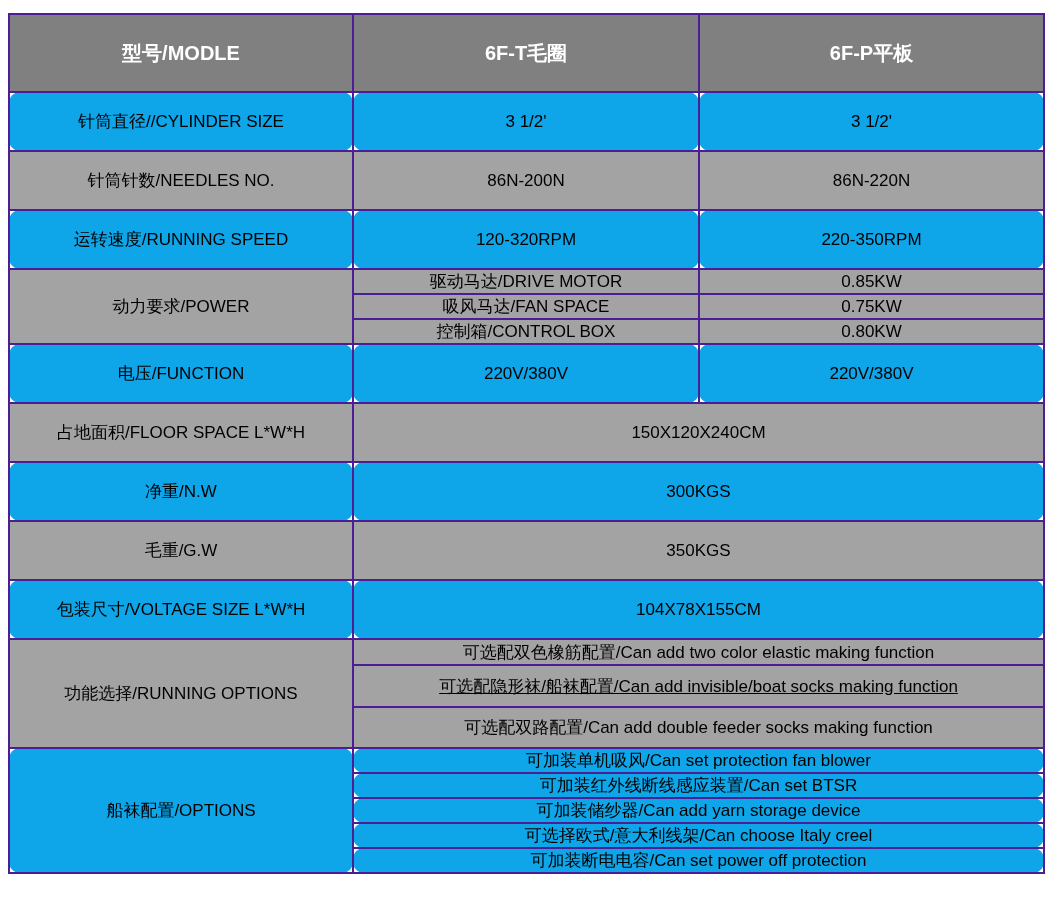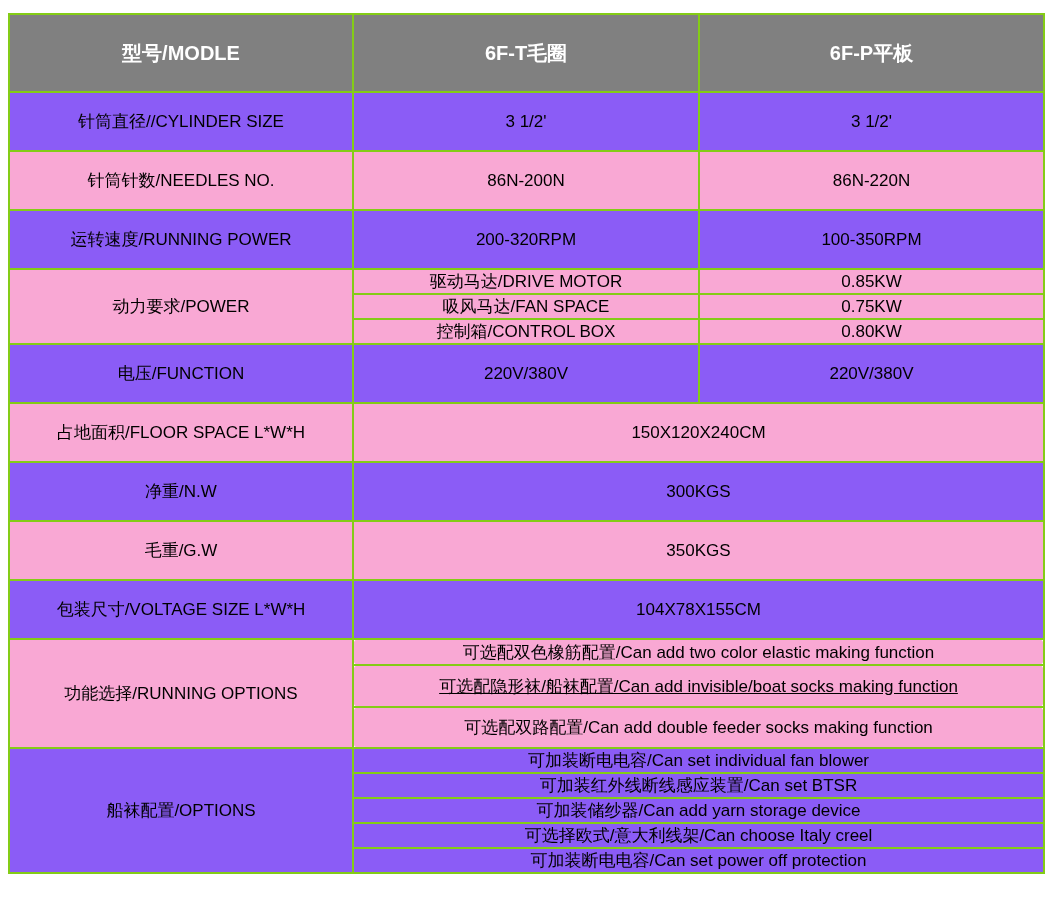--- a/index.html
+++ b/index.html
@@ -12,43 +12,43 @@
     color: #000000;
   }
   #spec-table {
     border-collapse: collapse;
     table-layout: fixed;
     width: 1035px;
     margin: 13px 0 0 8px;
   }
   #spec-table th,
   #spec-table td {
-    border: 2px solid #84cc16;
+    border: 2px solid #4c1d95;
     text-align: center;
     vertical-align: middle;
     padding: 0 4px;
     font-size: 17px;
     overflow: hidden;
     white-space: nowrap;
   }
   #spec-table thead th {
     background: #808080;
     color: #ffffff;
     font-weight: bold;
     font-size: 20px;
     height: 76px;
   }
-  tr.gray > td { background: #f9a8d4; }
-  tr.white > td { background: #8b5cf6; }
+  tr.gray > td { background: #a3a3a3; }
+  tr.white > td { background: #0ea5e9; border-radius: 11px; }
   tr.rh > td { height: 57px; }
   tr.rh-sub > td.subcell { height: 21px; border-top-width: 1px; border-bottom-width: 1px; font-size: 16px; }
   tr.rh-f1 > td.subcell { height: 24px; }
   tr.rh-f2 > td.subcell { height: 40px; text-decoration: underline; }
   tr.rh-f3 > td.subcell { height: 39px; margin-top: 12px; }
-  tr.fsub > td.subcell { border-top-width: 1px; border-bottom-width: 1px; font-size: 16px; border-radius: 6px; }
+  tr.fsub > td.subcell { border-top-width: 1px; border-bottom-width: 1px; font-size: 16px; }
   td.label { font-size: 17px; }
 </style>
 </head>
 <body>
 
 <table id="spec-table">
   <colgroup>
     <col style="width:344px">
     <col style="width:346px">
     <col style="width:345px">
@@ -65,23 +65,23 @@
       <td class="label">针筒直径//CYLINDER SIZE</td>
       <td>3 1/2'</td>
       <td>3 1/2'</td>
     </tr>
     <tr class="gray rh">
       <td class="label">针筒针数/NEEDLES NO.</td>
       <td>86N-200N</td>
       <td>86N-220N</td>
     </tr>
     <tr class="white rh">
-      <td class="label">运转速度/RUNNING POWER</td>
-      <td>200-320RPM</td>
-      <td>100-350RPM</td>
+      <td class="label">运转速度/RUNNING SPEED</td>
+      <td>120-320RPM</td>
+      <td>220-350RPM</td>
     </tr>
     <tr class="gray rh-sub">
       <td class="label" rowspan="3">动力要求/POWER</td>
       <td class="subcell">驱动马达/DRIVE MOTOR</td>
       <td class="subcell">0.85KW</td>
     </tr>
     <tr class="gray rh-sub">
       <td class="subcell">吸风马达/FAN SPACE</td>
       <td class="subcell">0.75KW</td>
     </tr>
@@ -115,21 +115,21 @@
       <td class="subcell" colspan="2">可选配双色橡筋配置/Can add two color elastic making function</td>
     </tr>
     <tr class="gray fsub rh-f2">
       <td class="subcell" colspan="2">可选配隐形袜/船袜配置/Can add invisible/boat socks making function</td>
     </tr>
     <tr class="gray fsub rh-f3">
       <td class="subcell" colspan="2">可选配双路配置/Can add double feeder socks making function</td>
     </tr>
     <tr class="white rh-sub">
       <td class="label" rowspan="5">船袜配置/OPTIONS</td>
-      <td class="subcell" colspan="2">可加装断电电容/Can set individual fan blower</td>
+      <td class="subcell" colspan="2">可加装单机吸风/Can set protection fan blower</td>
     </tr>
     <tr class="white rh-sub">
       <td class="subcell" colspan="2">可加装红外线断线感应装置/Can set BTSR</td>
     </tr>
     <tr class="white rh-sub">
       <td class="subcell" colspan="2">可加装储纱器/Can add yarn storage device</td>
     </tr>
     <tr class="white rh-sub">
       <td class="subcell" colspan="2">可选择欧式/意大利线架/Can choose Italy creel</td>
     </tr>

